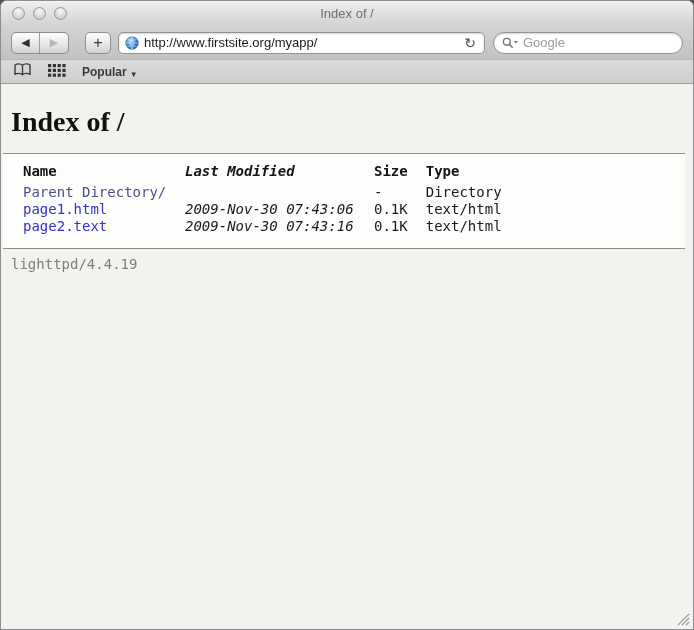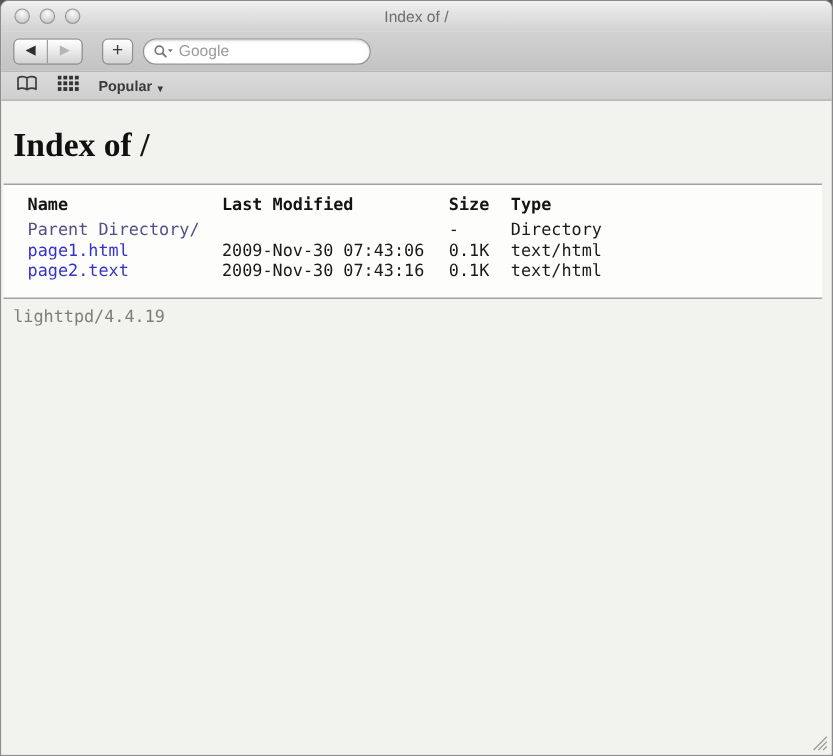--- a/index.html
+++ b/index.html
@@ -111,21 +111,21 @@
     border-bottom: 1px solid #8c8c8c;
     padding: 9px 0 13px 20px;
   }
   table.listing { border-collapse: collapse; font-family: "DejaVu Sans Mono", monospace; font-size: 14px; }
   table.listing th, table.listing td {
     font-weight: normal; text-align: left; padding: 0; line-height: 17px;
     white-space: nowrap;
   }
   table.listing th { font-weight: bold; color: #141414; padding-bottom: 4px; }
   .c-name { width: 162px; }
-  .c-mod  { width: 189px; }
+  .c-mod  { width: 189px; font-style: italic; }
   .c-size { width: 34px; text-align: center; padding-right: 18px !important; }
   td, th { color: #1a1a1a; margin-left: 32px; }
   a.dirlink { text-decoration: none; cursor: pointer; }
   .foot {
     font-family: "DejaVu Sans Mono", monospace;
     font-size: 14px; color: #7d7d7d;
     margin: 7px 0 0 10px;
   }
   .resize-grip { position: absolute; right: 3px; bottom: 3px; }
 </style>
@@ -147,20 +147,35 @@
     <div class="navgroup">
       <div class="navbtn back">
         <span>◀</span>
       </div>
       <div class="navbtn fwd">
         <span>▶</span>
       </div>
     </div>
     <div class="addbtn">
       <span>+</span>
+    </div>
+    <div class="urlfield">
+      <svg width="14" height="14" viewBox="0 0 14 14">
+        <defs>
+          <radialGradient id="gg" cx="35%" cy="30%" r="80%">
+            <stop offset="0%" stop-color="#9fd0f5"></stop>
+            <stop offset="55%" stop-color="#3f86d6"></stop>
+            <stop offset="100%" stop-color="#1b55a8"></stop>
+          </radialGradient>
+        </defs>
+        <circle cx="7" cy="7" r="6.3" fill="url(#gg)" stroke="#2a5ea8" stroke-width="0.6"></circle>
+        <path d="M1,7 H13 M7,0.8 V13.2 M2.5,3.5 Q7,5.5 11.5,3.5 M2.5,10.5 Q7,8.5 11.5,10.5 M7,0.8 Q3,7 7,13.2 M7,0.8 Q11,7 7,13.2" stroke="rgba(255,255,255,0.65)" stroke-width="0.7" fill="none"></path>
+      </svg>
+      <input type="text" value="http://www.firstsite.org/myapp/" style="">
+      <span class="reload">↻</span>
     </div>
     <div class="searchfield">
       <svg width="17" height="12" viewBox="0 0 17 12">
         <circle cx="4.8" cy="4.8" r="3.4" fill="none" stroke="#777" stroke-width="1.4"></circle>
         <line x1="7.4" y1="7.4" x2="10.2" y2="10.2" stroke="#777" stroke-width="1.6" stroke-linecap="round"></line>
         <polygon points="11.8,4 16,4 13.9,6.6" fill="#777"></polygon>
       </svg>
       <input type="text" placeholder="Google" style="">
     </div>
   </div>

